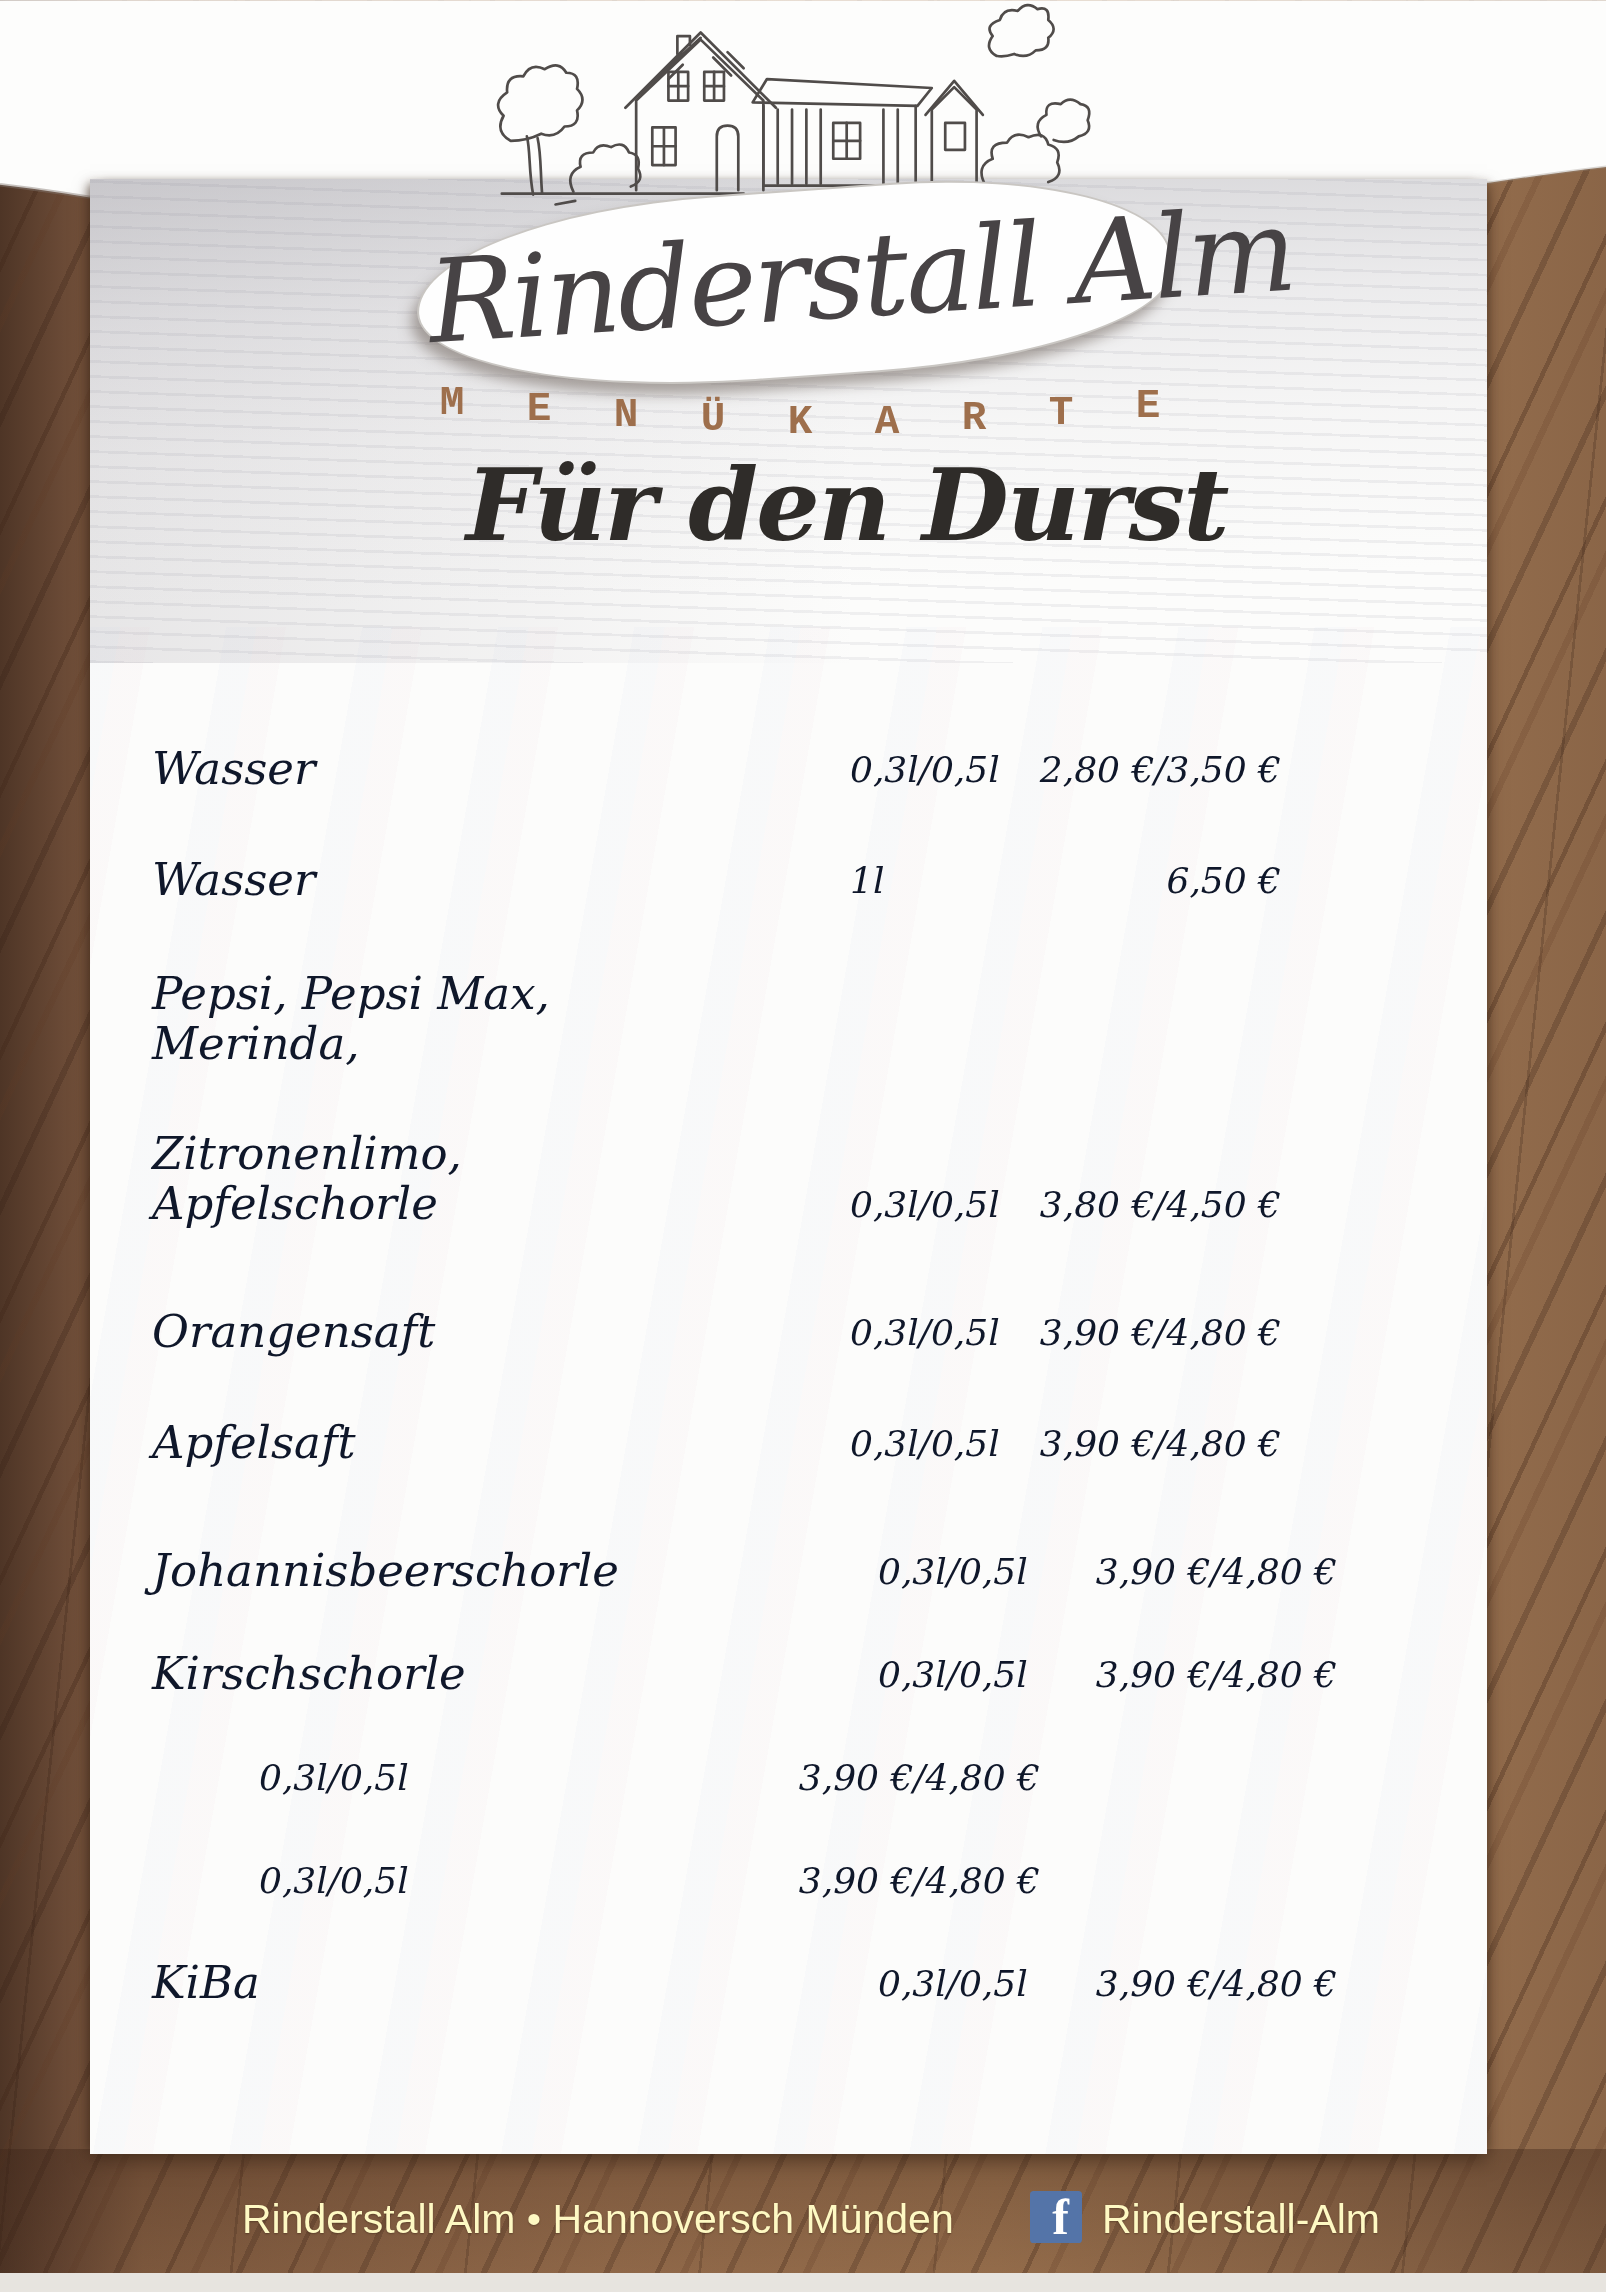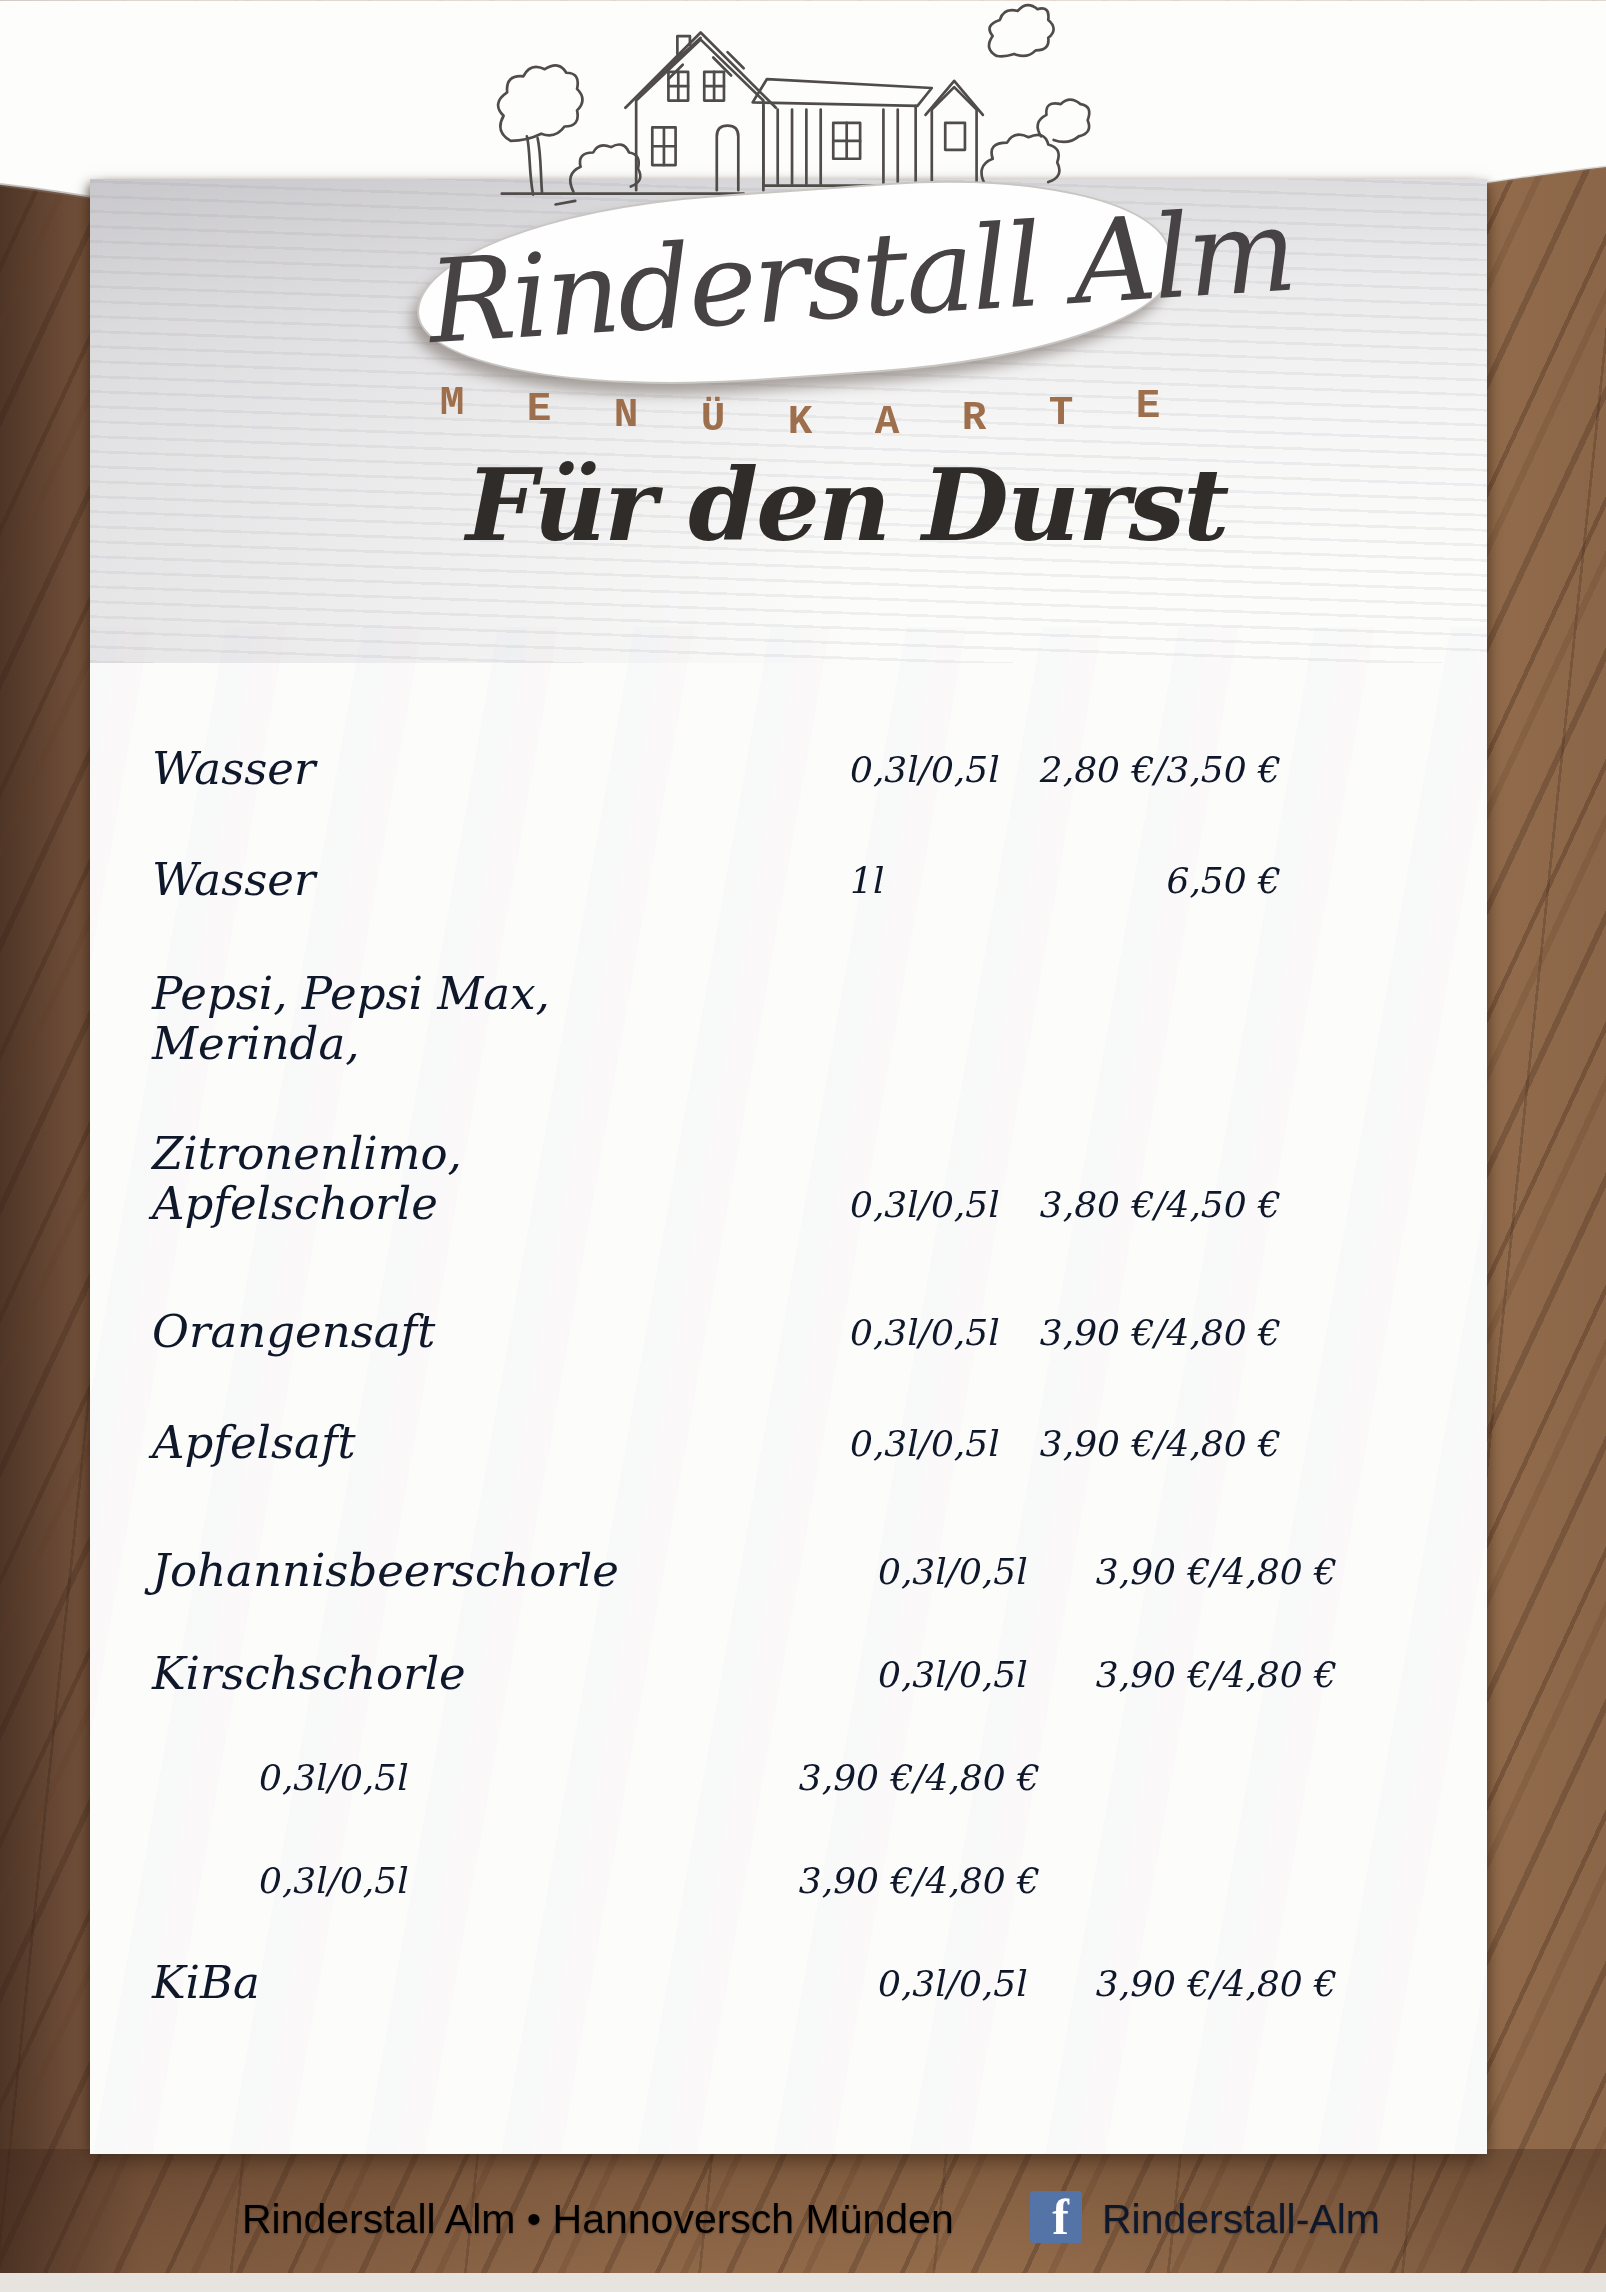--- a/index.html
+++ b/index.html
@@ -96,32 +96,32 @@
     font-family:"DejaVu Serif",serif;font-style:italic;font-size:36px;
     padding-left:107px;padding-bottom:4.5px;white-space:nowrap;
   }
   .item-price{
     font-family:"DejaVu Serif",serif;font-style:italic;font-size:36px;
     text-align:right;padding-bottom:4.5px;white-space:nowrap;
   }
   
   .footer-location{
     position:absolute;left:242px;top:2196px;width:681px;
-    font-family:"Liberation Sans",sans-serif;font-size:41px;color:#000000;
+    font-family:"Liberation Sans",sans-serif;font-size:41px;color:#fef9c3;
     white-space:nowrap;text-shadow:0 0.9px 1.8px rgba(50,30,18,.4);
   }
   .facebook-icon{
     position:absolute;left:1030px;top:2191px;width:52px;height:52px;
     background:#5474a8;border-radius:3.6px;color:#ffffff;
     font-family:"Liberation Serif",serif;font-weight:bold;font-size:50px;
     text-align:center;line-height:52px;text-indent:9px;overflow:hidden;
   }
   .facebook-label{
     position:absolute;left:1102px;top:2196px;
-    font-family:"Liberation Sans",sans-serif;font-size:41px;color:#0f172a;
+    font-family:"Liberation Sans",sans-serif;font-size:41px;color:#fef9c3;
     white-space:nowrap;text-shadow:0 0.9px 1.8px rgba(50,30,18,.4);
   }
 </style>
 </head>
 <body>
 
 <div class="page-root">
 
   <div class="wood"></div>
   <div class="wood-footer-tint"></div>

